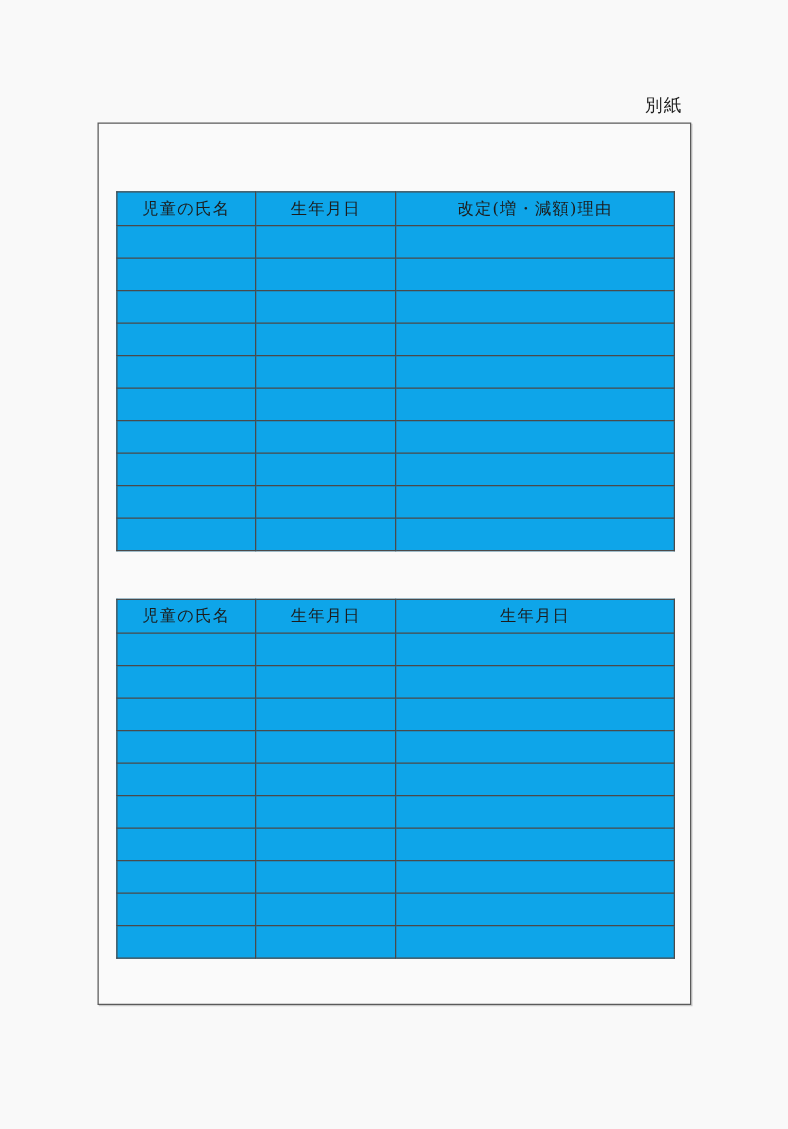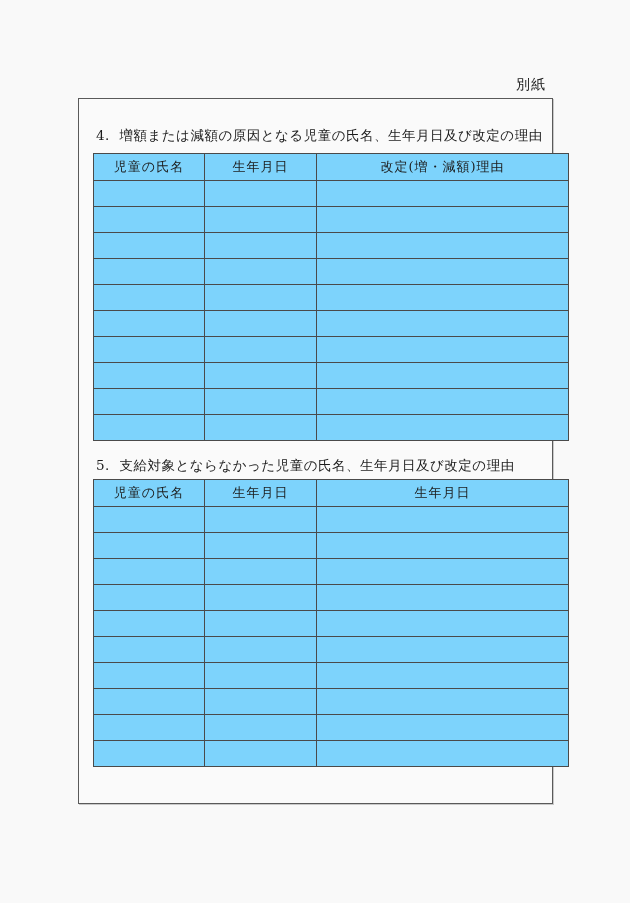--- a/index.html
+++ b/index.html
@@ -39,51 +39,50 @@
     letter-spacing: 0.5px;
   }
   .section-title.s4 { top: 28px; }
   .section-title.s5 { top: 358px; }
   table.form-table {
     position: absolute;
     left: 14px;
     width: 446px;
     border-collapse: collapse;
     table-layout: fixed;
-    background: #7dd3fc;
+    background: #0ea5e9;
   }
   table.form-table.t4 { top: 54px; }
   table.form-table.t5 { top: 380px; }
   .form-table th, .form-table td {
     border: 1px solid #4a4a4a;
     height: 26px;
     padding: 0;
   }
   .form-table th {
     font-weight: normal;
     font-size: 13px;
     text-align: center;
     vertical-align: middle;
     letter-spacing: 1px;
     height: 27px;
   }
   .form-table th:nth-child(1), .form-table td:nth-child(1) { width: 111px; }
   .form-table th:nth-child(2), .form-table td:nth-child(2) { width: 112px; }
-  .form-table th:nth-child(3), .form-table td:nth-child(3) { width: 252px; }
+  .form-table th:nth-child(3), .form-table td:nth-child(3) { width: 223px; }
 </style>
 </head>
 <body>
 
 <div class="page">
 
   <div class="corner-label">別紙</div>
 
   <div class="outer-box">
 
-    <div class="section-title s4">4.  増額または減額の原因となる児童の氏名、生年月日及び改定の理由</div>
 
     <table class="form-table t4">
         <thead>
           <tr>
             <th>児童の氏名</th>
             <th>生年月日</th>
             <th>改定(増・減額)理由</th>
           </tr>
         </thead>
         <tbody>
@@ -133,21 +132,20 @@
             <td></td>
           </tr>
           <tr>
             <td></td>
             <td></td>
             <td></td>
           </tr>
         </tbody>
       </table>
 
-    <div class="section-title s5">5.  支給対象とならなかった児童の氏名、生年月日及び改定の理由</div>
 
     <table class="form-table t5">
         <thead>
           <tr>
             <th>児童の氏名</th>
             <th>生年月日</th>
             <th>生年月日</th>
           </tr>
         </thead>
         <tbody>

